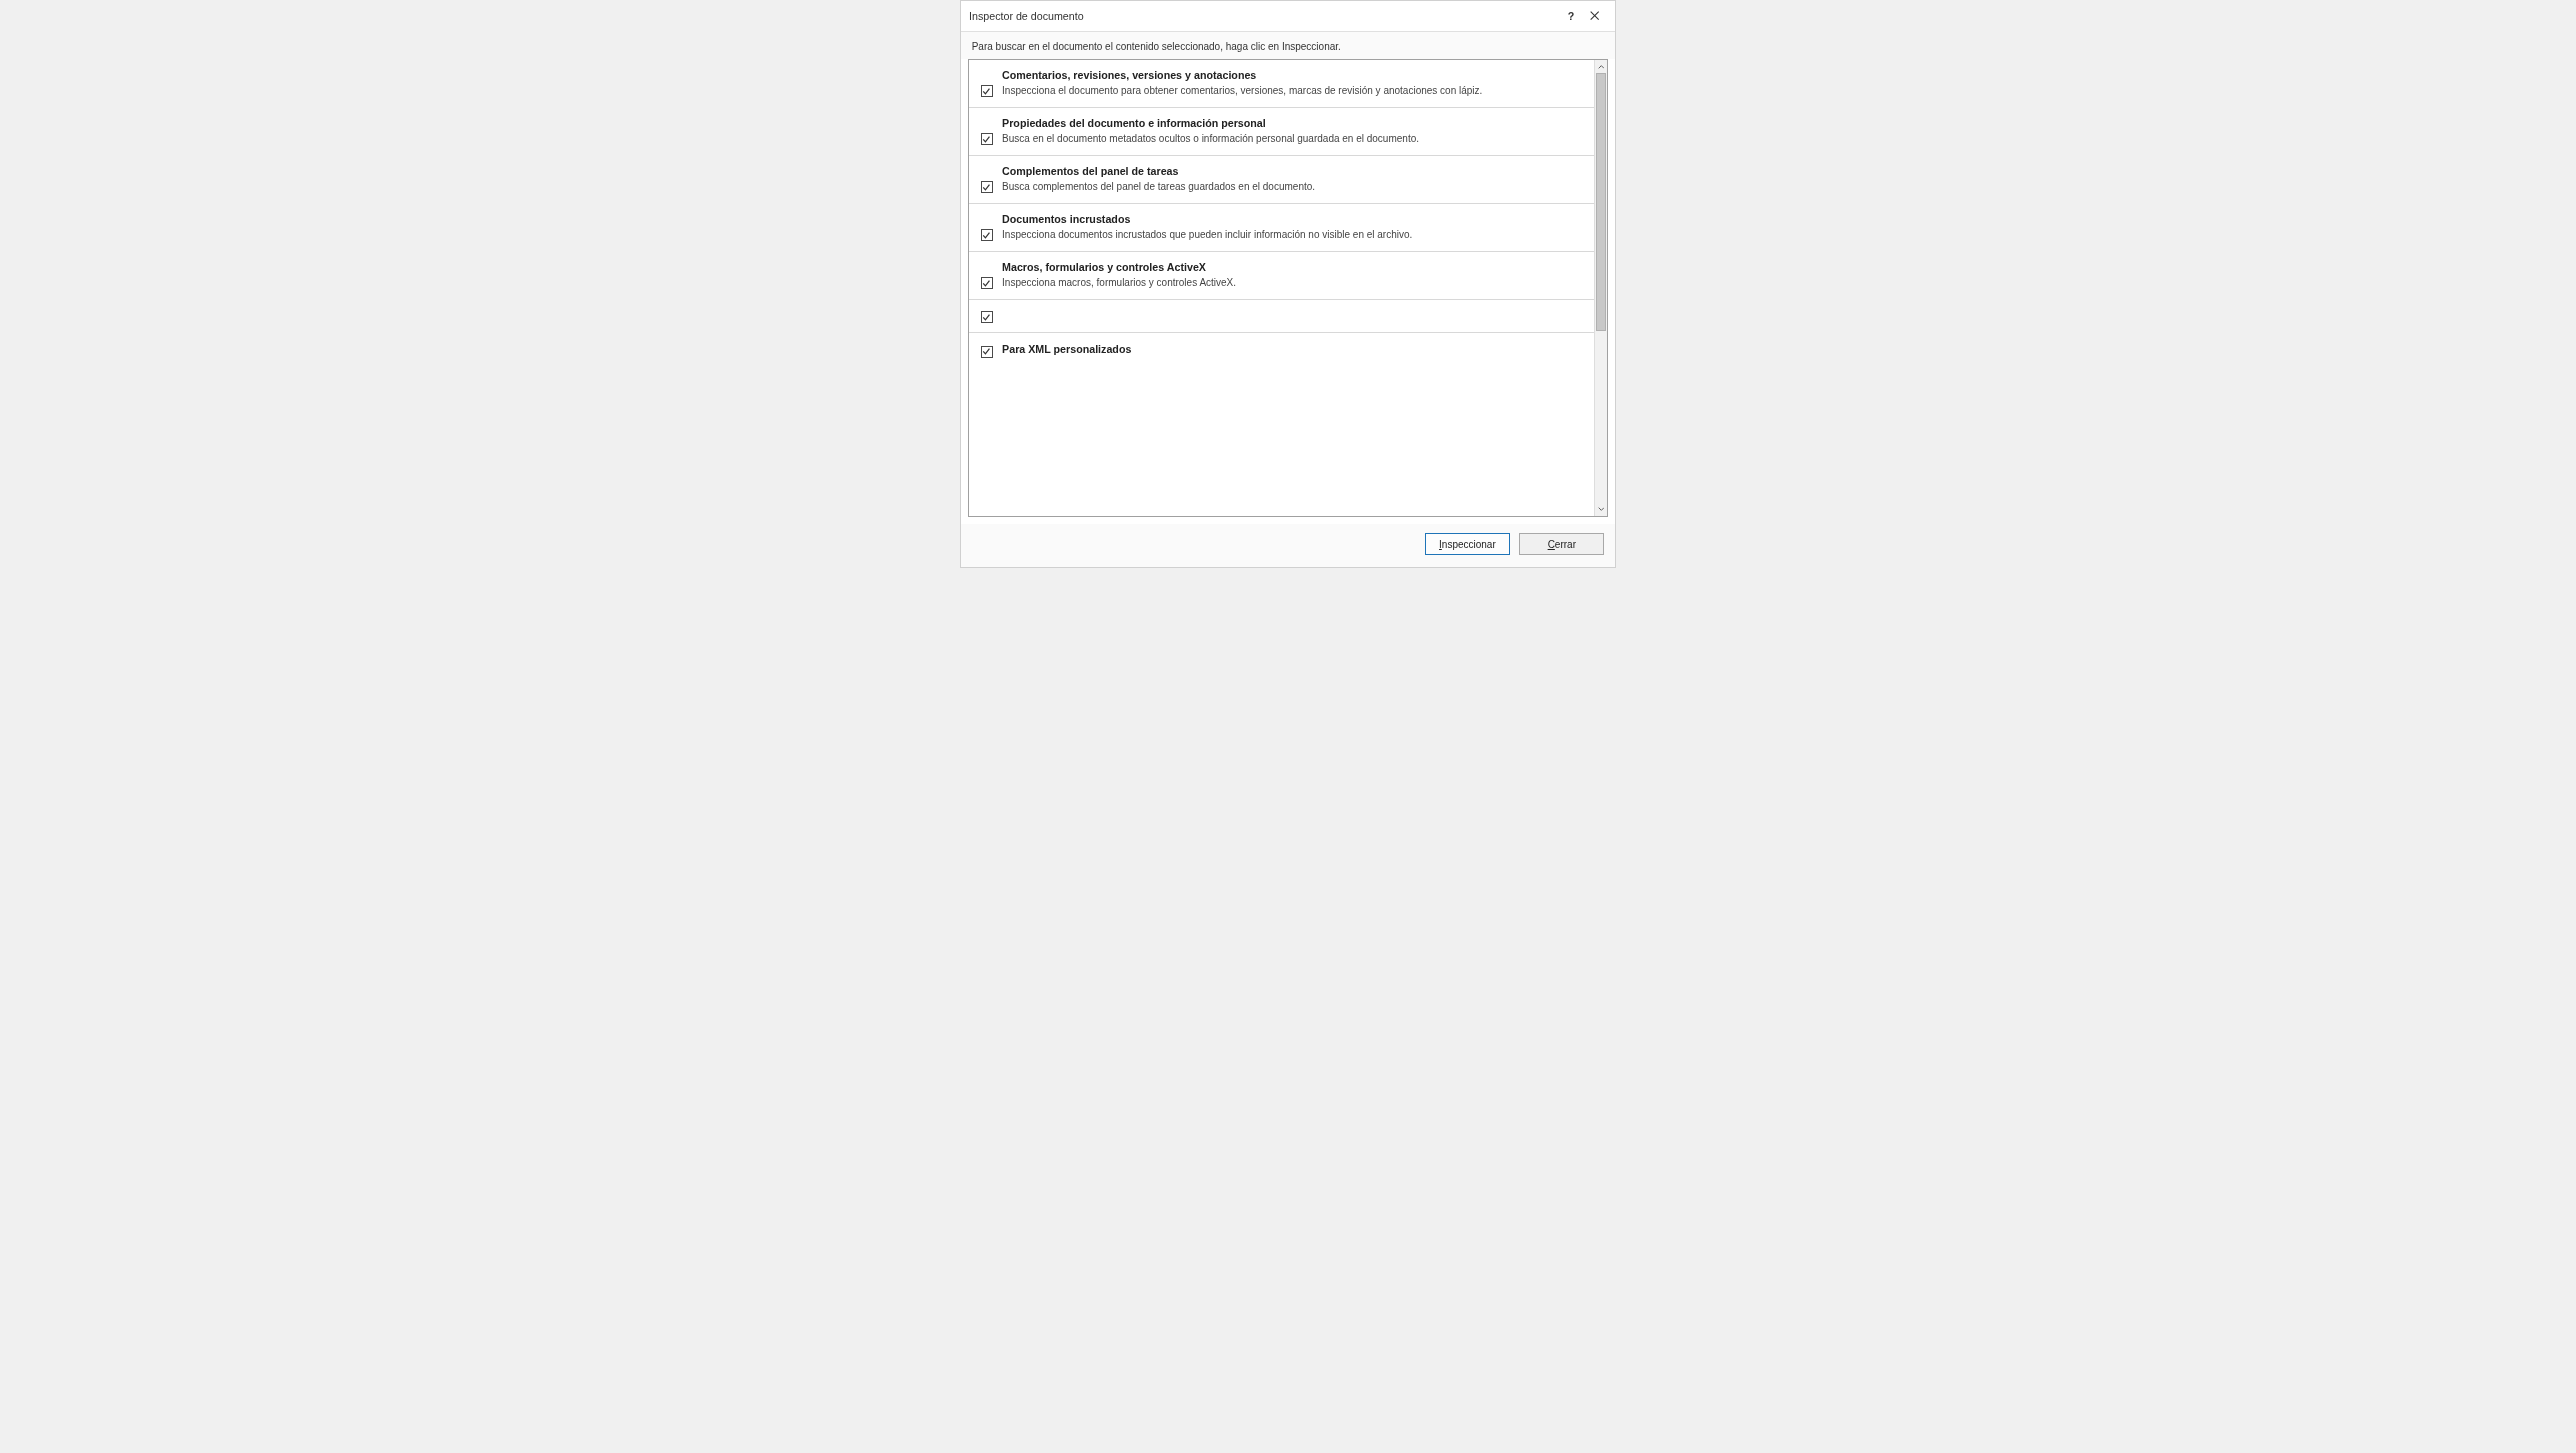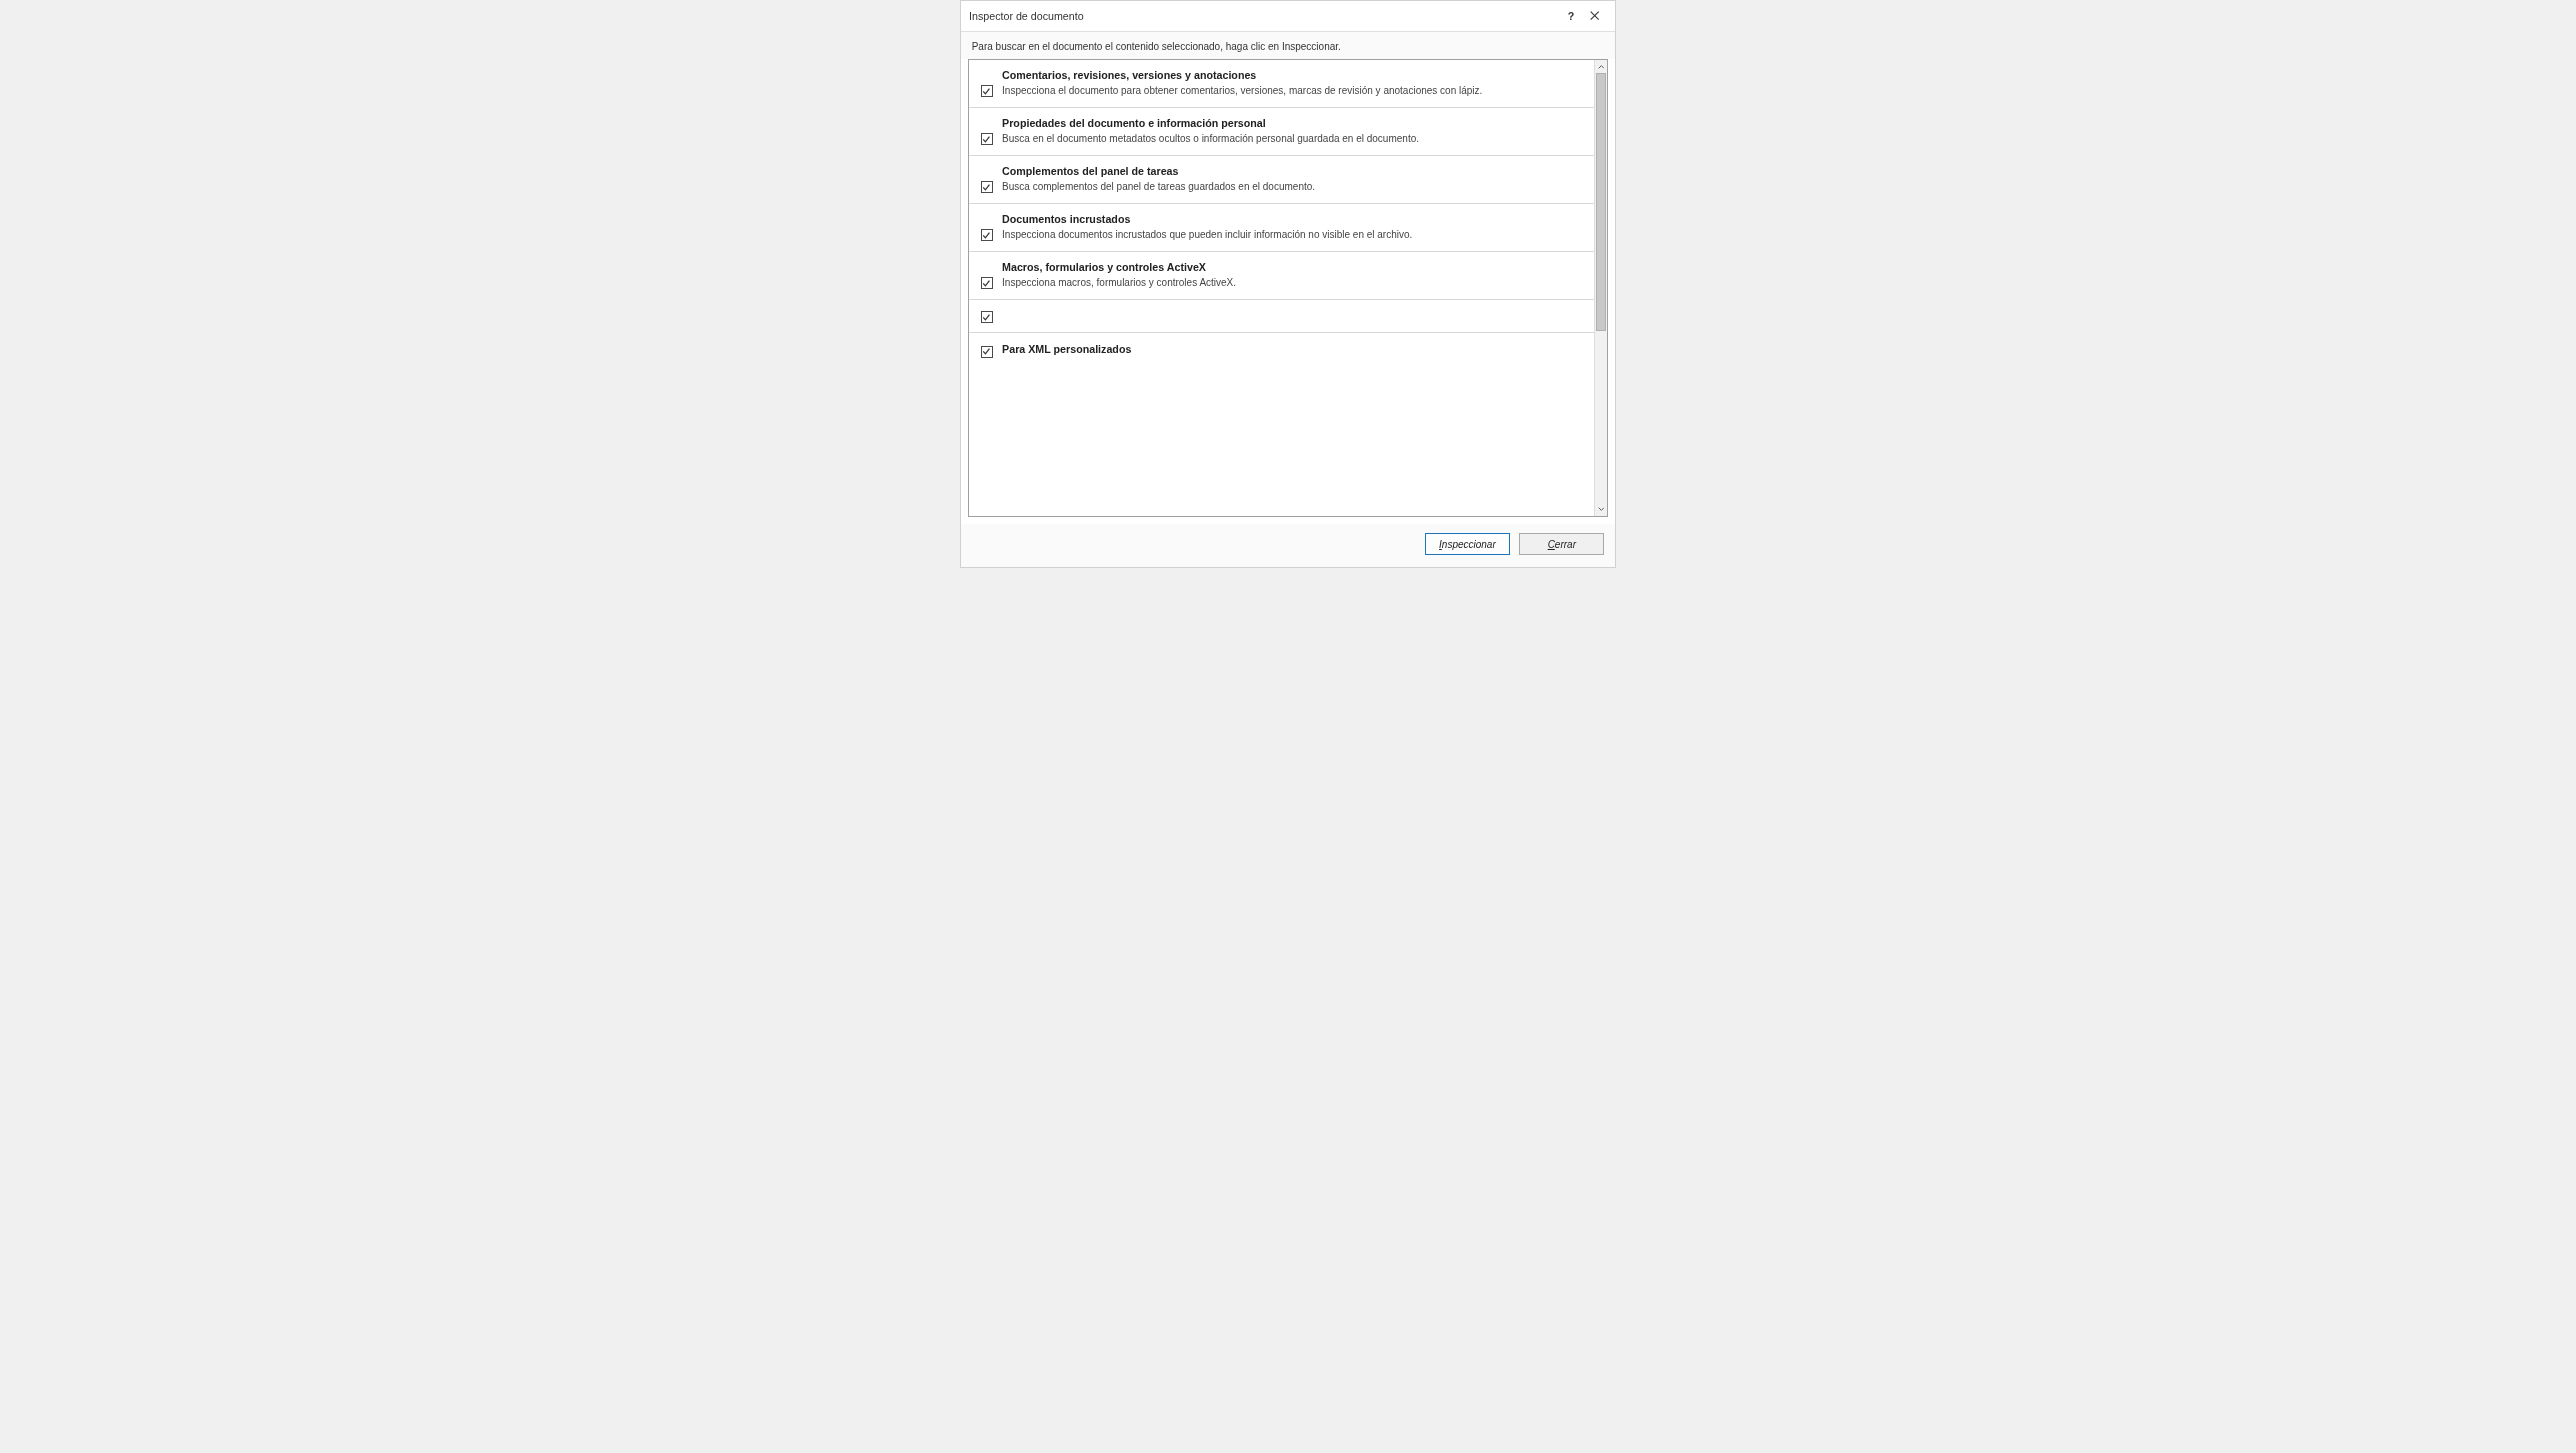--- a/index.html
+++ b/index.html
@@ -128,21 +128,20 @@
   }
   .btn {
     min-width: 85px;
     padding: 4.7px 10.7px;
     font-size: 10px;
     color: #222;
     background: #f0f0f0;
     border: 0.7px solid #a8a8a8;
     cursor: pointer;
     text-align: center;
-    font-style: italic;
   }
   .btn.primary {
     border: 1.3px solid #1e74b8;
     background: #fdfdfd;
   }
   .mnemonic { text-decoration: underline; }
 </style>
 </head>
 <body>
 

